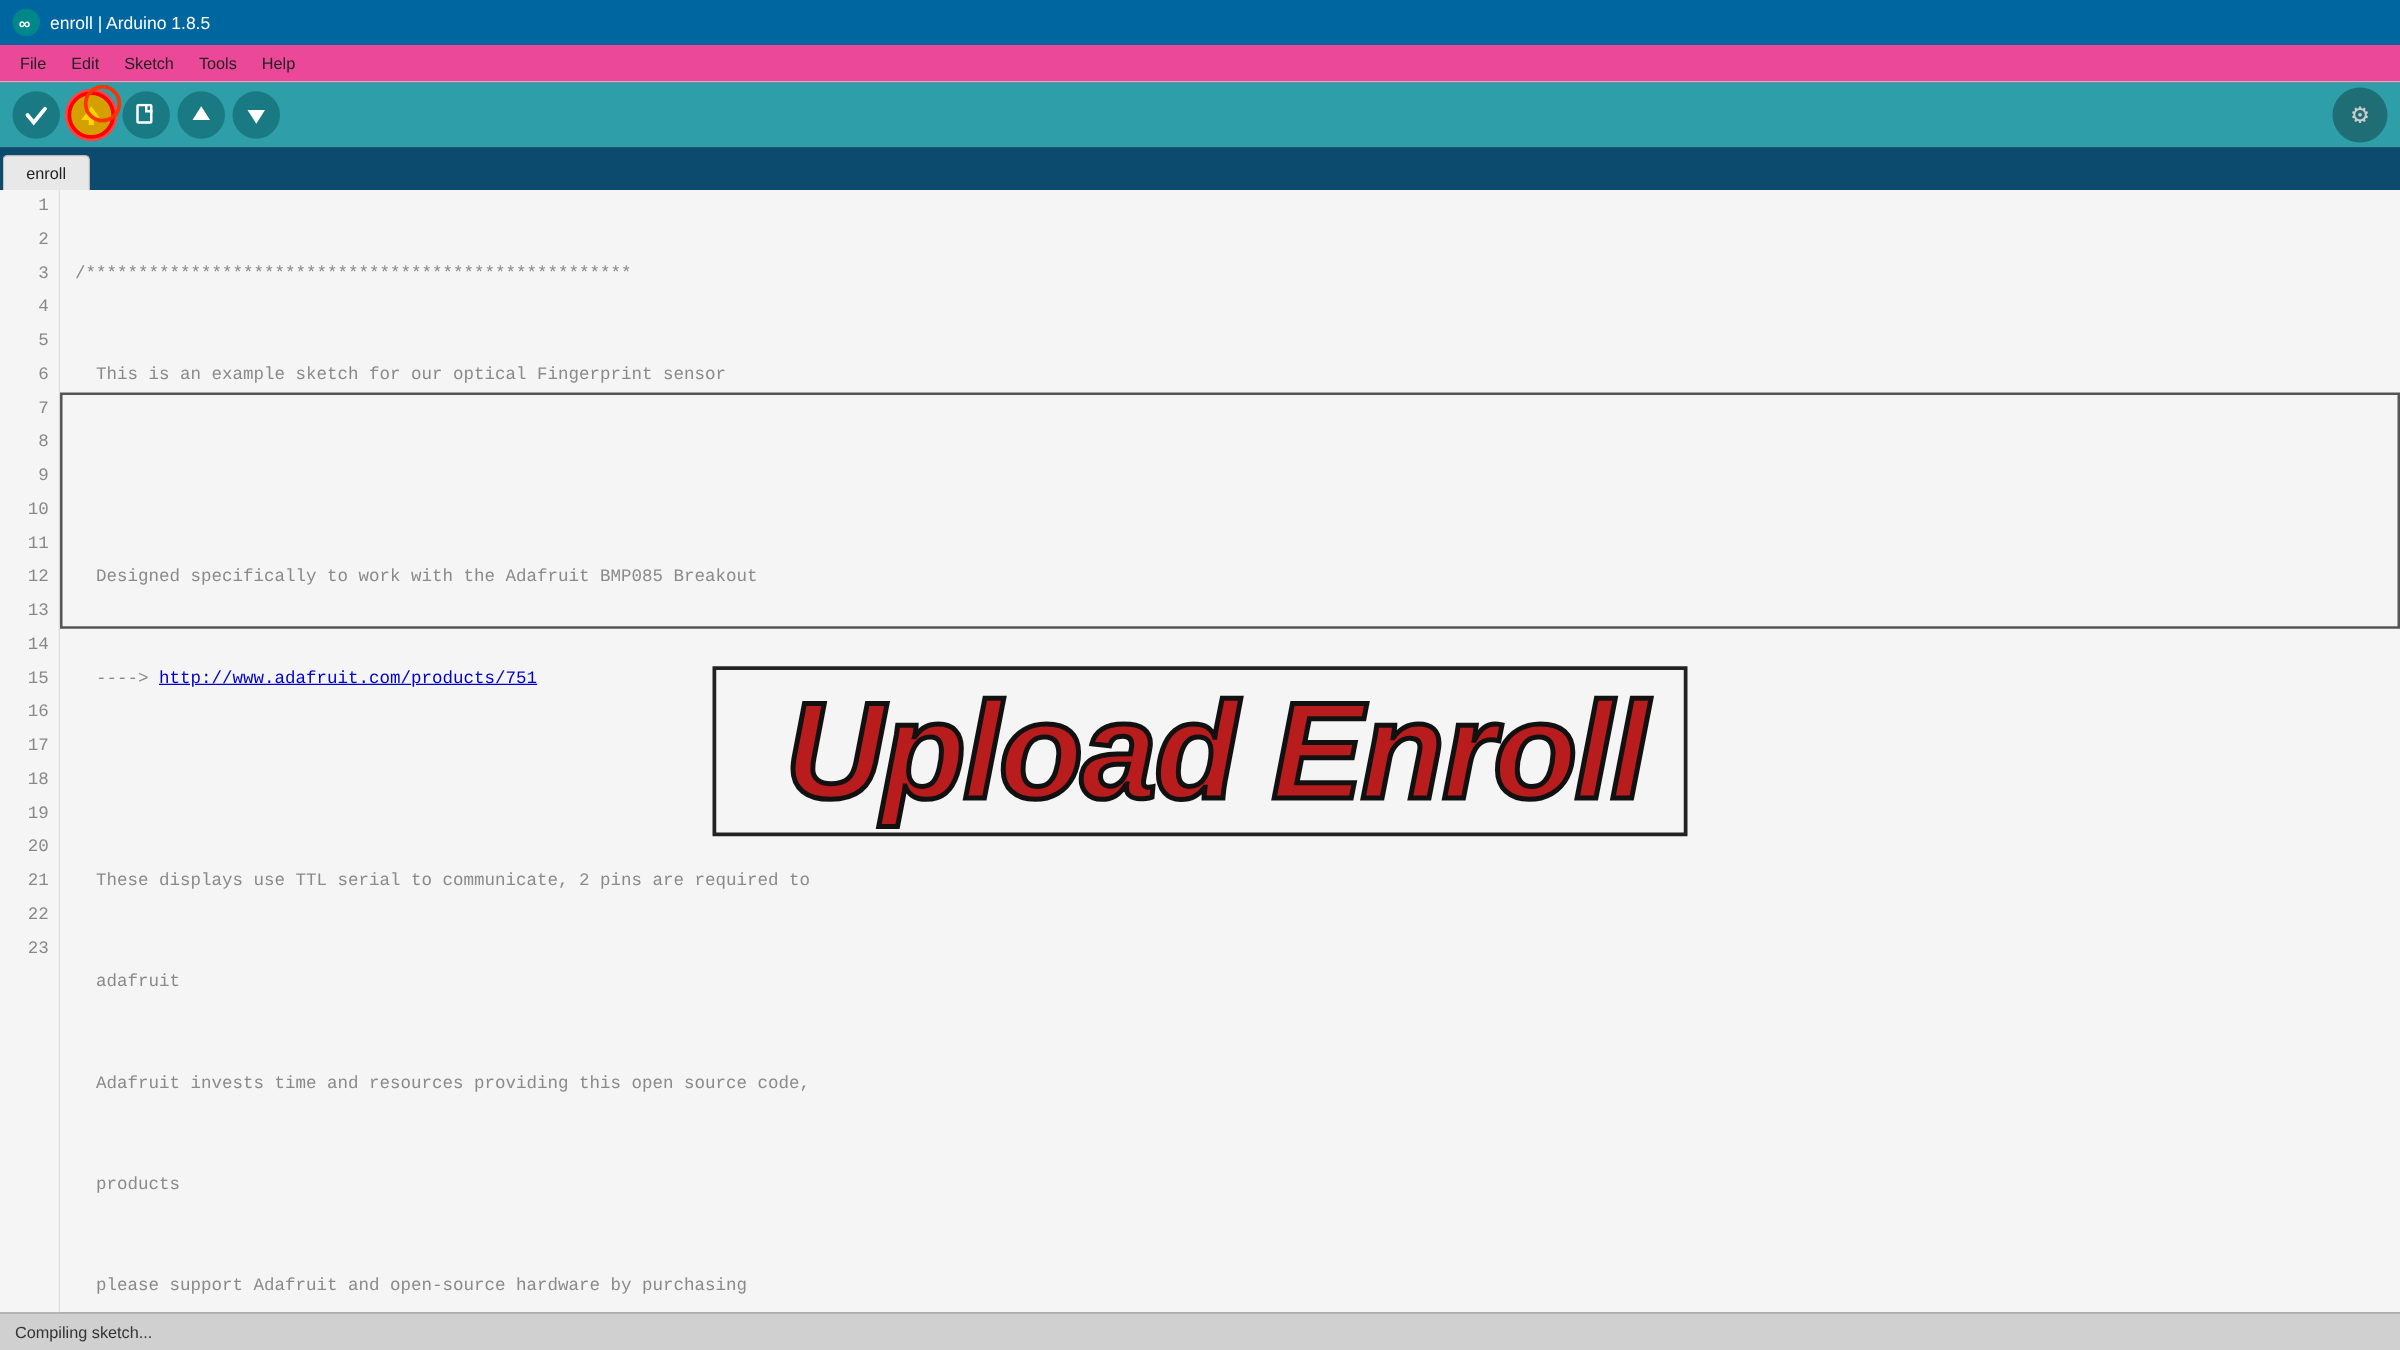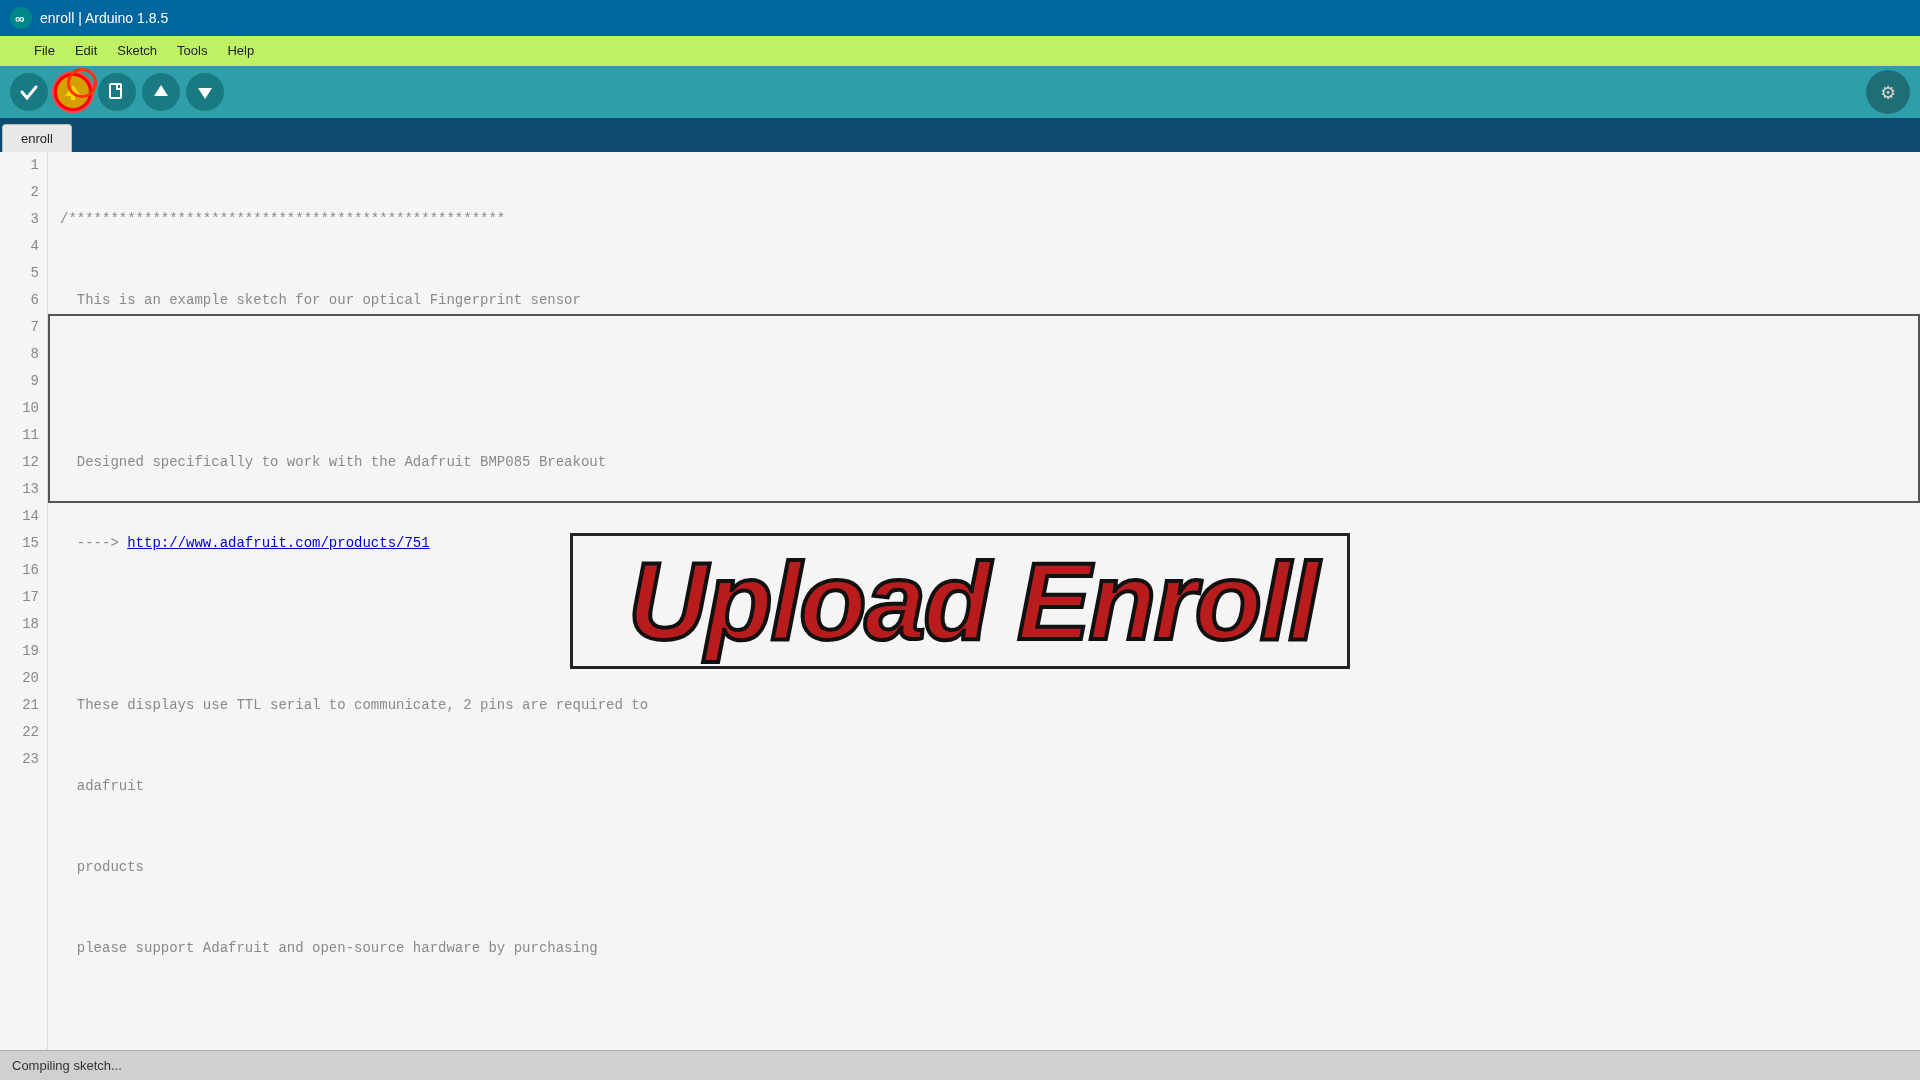--- a/index.html
+++ b/index.html
@@ -24,25 +24,25 @@
       font-size: 14px;
     }
     #title-bar .arduino-logo {
       width: 22px;
       height: 22px;
       margin-right: 8px;
     }
 
     
     #menu-bar {
-      background: #bef264;
+      background: #ec4899;
       height: 30px;
       display: flex;
       align-items: center;
-      padding: 0 24px;
+      padding: 0 6px;
       font-family: Arial, sans-serif;
       font-size: 13px;
       border-bottom: 1px solid #ccc;
     }
     .menu-item {
       padding: 4px 10px;
       cursor: pointer;
       color: #222;
     }
 
@@ -289,20 +289,21 @@
 
   <div id="code-content">
     <span class="code-line comment">/****************************************************</span>
     <span class="code-line comment">  This is an example sketch for our optical Fingerprint sensor</span>
     <span class="code-line"> </span>
     <span class="code-line comment">  Designed specifically to work with the Adafruit BMP085 Breakout</span>
     <span class="code-line comment">  ----&gt; <span class="link">http://www.adafruit.com/products/751</span></span>
     <span class="code-line"> </span>
     <span class="code-line comment">  These displays use TTL serial to communicate, 2 pins are required to</span>
     <span class="code-line comment">  adafruit</span>
+    <span class="code-line comment">  Adafruit invests time and resources providing this open source code,</span>
     <span class="code-line comment">  products</span>
     <span class="code-line comment">  please support Adafruit and open-source hardware by purchasing</span>
     
     
     
     
     
     
     
     

